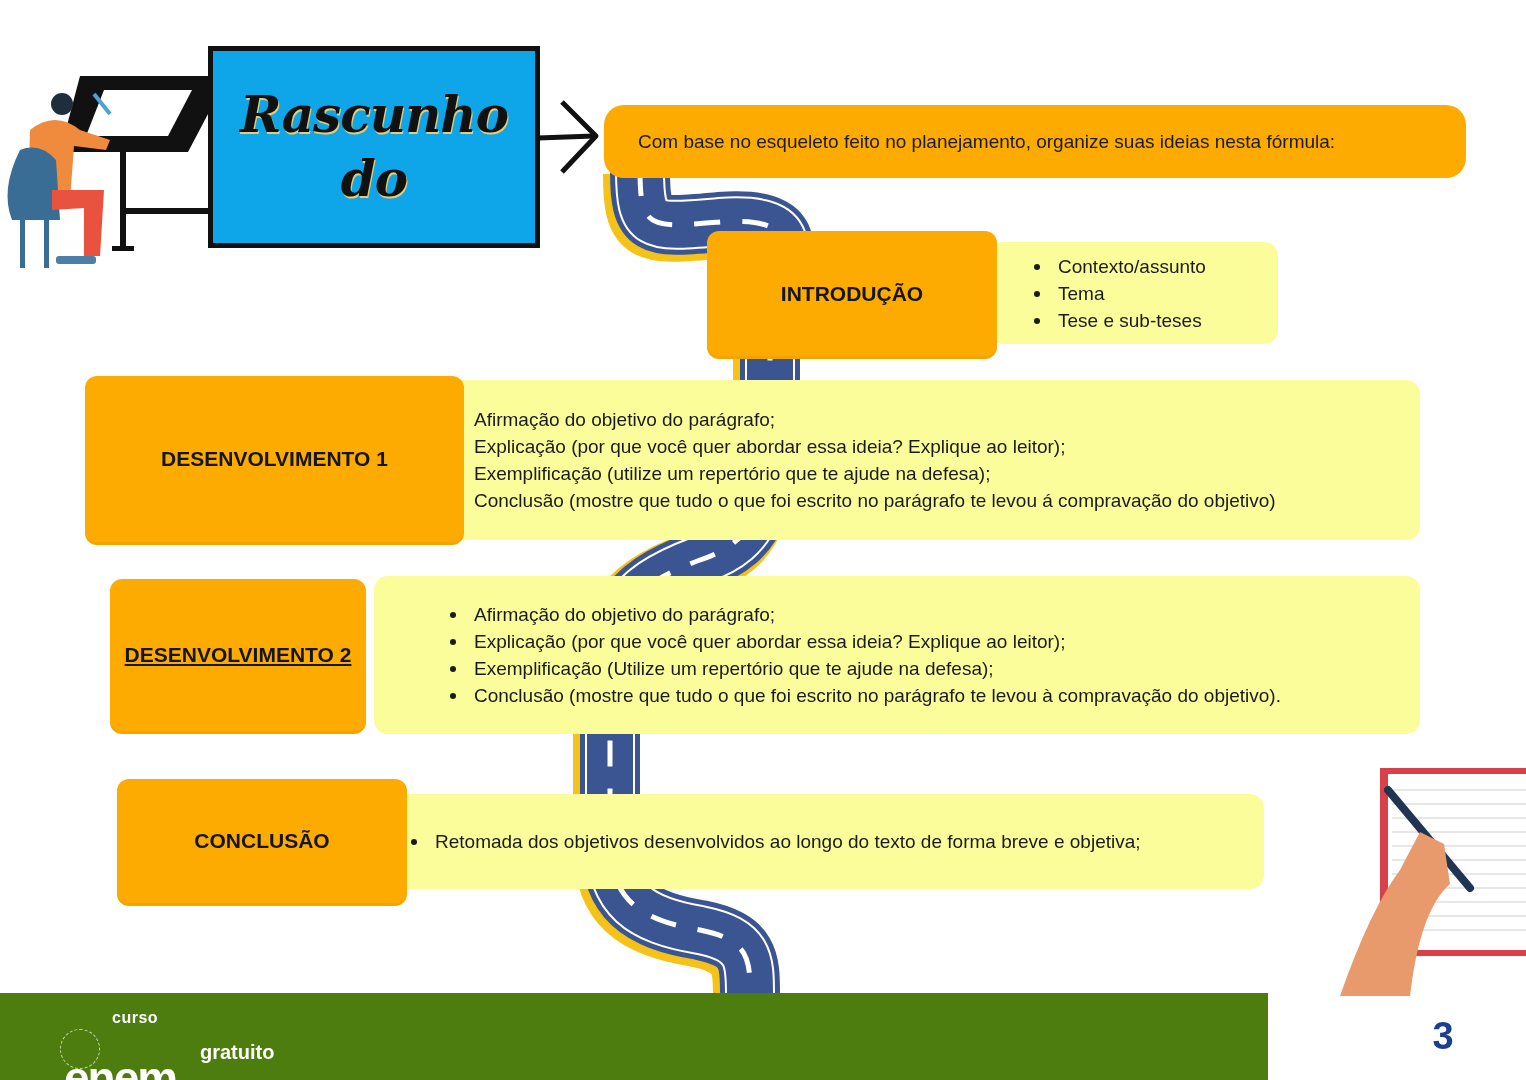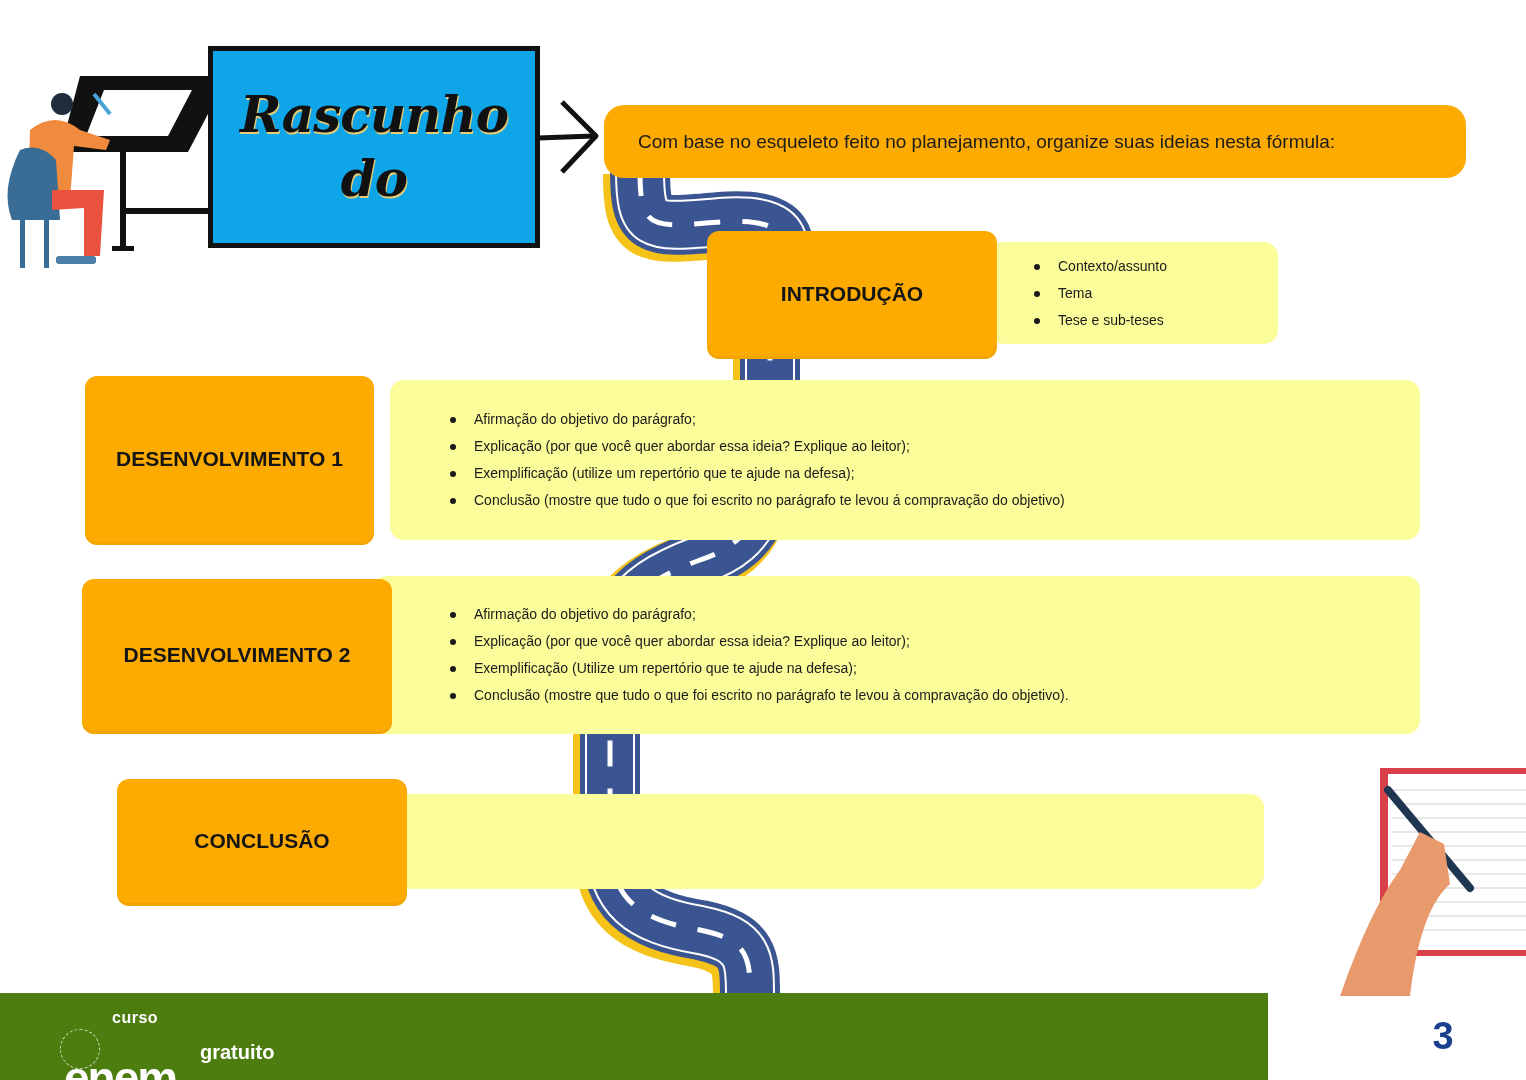--- a/index.html
+++ b/index.html
@@ -35,21 +35,21 @@
     display: flex; align-items: center; justify-content: center;
     font-weight: bold; font-size: 21px; color: #151515; z-index: 5;
     box-shadow: 0 3px 0 #f2a400;
   }
   .section-body {
     position: absolute; background: #fbfc9a; border-radius: 14px; z-index: 4;
     display: flex; align-items: center;
   }
   .section-body ul { list-style: none; }
   .section-body li {
-    font-size: 14px; line-height: 27px; color: #1b1b1b; position: relative; padding-left: 26px;
+    font-size: 19px; line-height: 27px; color: #1b1b1b; position: relative; padding-left: 26px;
     white-space: nowrap;
   }
   .section-body li::before {
     content: ""; position: absolute; left: 2px; top: 11px; width: 6px; height: 6px;
     border-radius: 50%; background: #1b1b1b;
   }
 
   
   #clipboard { position: absolute; left: 1340px; top: 760px; width: 186px; height: 236px; z-index: 2; }
 
@@ -123,34 +123,35 @@
 <div class="section-label" style="left:707px; top:231px; width:290px; height:125px;">INTRODUÇÃO</div>
 
 <div class="section-body" style="left:390px; top:380px; width:1030px; height:160px; padding-left:58px;">
   <ul>
     <li>Afirmação do objetivo do parágrafo;</li>
     <li>Explicação (por que você quer abordar essa ideia? Explique ao leitor);</li>
     <li>Exemplificação (utilize um repertório que te ajude na defesa);</li>
     <li>Conclusão (mostre que tudo o que foi escrito no parágrafo te levou á compravação do objetivo)</li>
   </ul>
 </div>
-<div class="section-label" style="left:85px; top:376px; width:289px; height:166px;">DESENVOLVIMENTO 1</div>
+<div class="section-label" style="left:85px; top:376px; width:379px; height:166px;">DESENVOLVIMENTO 1</div>
 
 <div class="section-body" style="left:374px; top:576px; width:1046px; height:158px; padding-left:74px;">
   <ul>
     <li>Afirmação do objetivo do parágrafo;</li>
     <li>Explicação (por que você quer abordar essa ideia? Explique ao leitor);</li>
     <li>Exemplificação (Utilize um repertório que te ajude na defesa);</li>
     <li>Conclusão (mostre que tudo o que foi escrito no parágrafo te levou à compravação do objetivo).</li>
   </ul>
 </div>
-<div class="section-label" style="left:82px; top:579px; width:310px; height:152px;">DESENVOLVIMENTO 2</div>
+<div class="section-label" style="left:110px; top:579px; width:256px; height:152px;text-decoration:underline;">DESENVOLVIMENTO 2</div>
 
 <div class="section-body" style="left:374px; top:794px; width:890px; height:95px; padding-left:35px;">
   <ul>
+    <li>Retomada dos objetivos desenvolvidos ao longo do texto de forma breve e objetiva;</li>
   </ul>
 </div>
 <div class="section-label" style="left:93px; top:779px; width:290px; height:124px;margin-left:24px;">CONCLUSÃO</div>
 
 <svg id="clipboard" viewBox="0 0 186 236">
   <rect x="40" y="8" width="146" height="188" fill="#d9404a"></rect>
   <rect x="48" y="14" width="138" height="176" fill="#ffffff"></rect>
   <g stroke="#cfcfcf" stroke-width="1">
     <line x1="52" y1="30" x2="186" y2="30"></line>
       <line x1="52" y1="44" x2="186" y2="44"></line>

